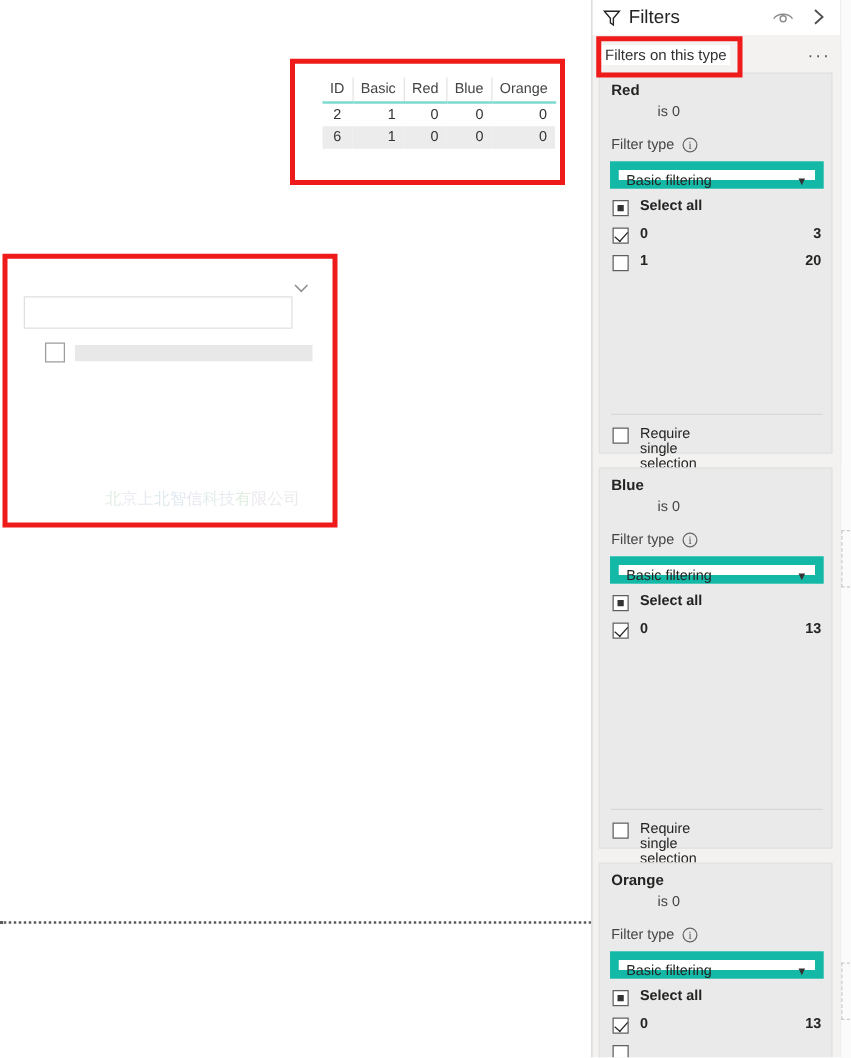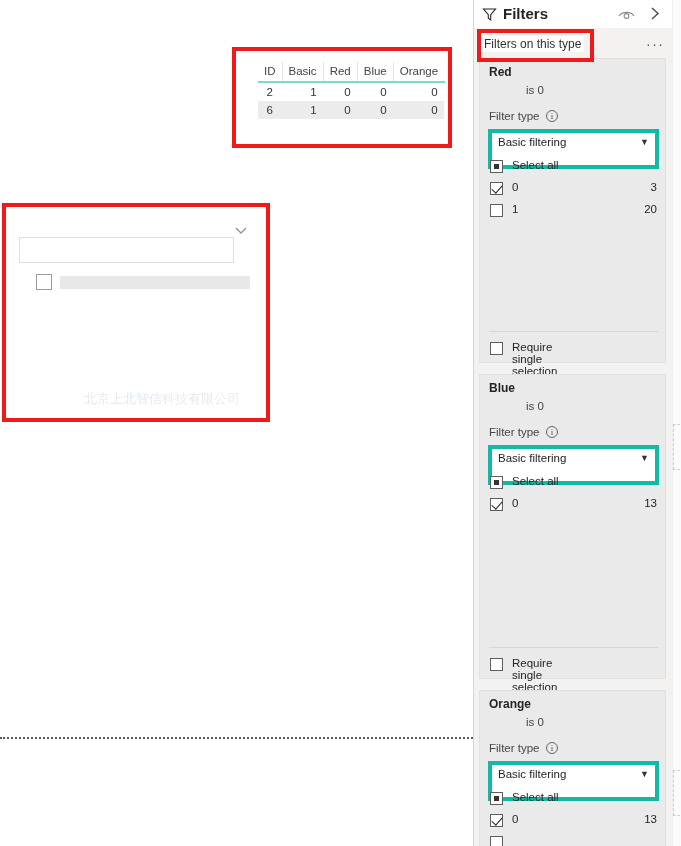--- a/index.html
+++ b/index.html
@@ -62,21 +62,21 @@
   }
   .watermark span { opacity: .42; }
 
   
   .filters-pane {
     position: absolute; left: 473px; top: 0; width: 208px; height: 846px;
     background: #f3f2f1; border-left: 1px solid #d6d6d6; overflow: hidden;
   }
   .fp-header { position: absolute; left: 0; top: 0; width: 208px; height: 28px; background: #fff; }
   .fp-funnel { position: absolute; left: 8px; top: 7px; width: 15px; height: 15px; }
-  .fp-title { position: absolute; left: 29px; top: 5px; font-size: 15px; font-weight: bold; color: #252423; }
+  .fp-title { position: absolute; left: 29px; top: 5px; font-size: 15px; font-weight: normal; color: #252423; }
   .fp-eye { position: absolute; left: 144px; top: 8px; width: 17px; height: 13px; opacity: .62; }
   .fp-expand { position: absolute; left: 173px; top: 5px; width: 16px; height: 17px; opacity: .8; }
 
   .fp-sub {
     position: absolute; left: 7px; top: 36px; font-size: 12px; color: #323130;
     background: #fff; padding: 1px 3px;
   }
   .fp-more { position: absolute; left: 172px; top: 36px; font-size: 14px; color: #555; letter-spacing: 1.5px; }
 
   .fp-scrollarea { position: absolute; left: 0; top: 58px; width: 208px; height: 788px; }
@@ -87,27 +87,27 @@
   }
   .fcard-name { position: absolute; left: 9px; top: 6px; font-size: 12px; font-weight: bold; color: #252423; }
   .fcard-cond { position: absolute; left: 9px; top: 25px; font-size: 11.5px; color: #444; padding-left: 37px; }
   .fcard-ftlabel { position: absolute; left: 9px; top: 51px; font-size: 11.5px; color: #444; }
   .fcard-info {
     position: absolute; top: 51px; width: 12px; height: 12px;
     border: 1px solid #666; border-radius: 50%; font-size: 9px; color: #555;
     text-align: center; line-height: 10px; font-family: "Liberation Serif", serif;
   }
   .fcard-select {
-    position: absolute; left: 8px; top: 70px; width: 171px; height: 40px;
-    background: #fff; border: 4px solid #14b8a6;
+    position: absolute; left: 8px; top: 70px; width: 171px; height: 22px;
+    background: #fff; border: 7px solid #14b8a6;
   }
   .fcard-select .sv { position: absolute; left: 6px; top: 3px; font-size: 11.5px; color: #252423; }
   .fcard-select .sa { position: absolute; right: 6px; top: 4px; font-size: 9px; color: #333; }
 
-  .fitem { position: absolute; left: 8px; width: 171px; height: 20px; }
+  .fitem { position: absolute; left: 8px; width: 171px; height: 20px; font-weight: bold; }
   .fitem .cb {
     position: absolute; left: 2px; top: 2px; width: 13px; height: 13px;
     border: 1px solid #605e5c; background: #fff;
   }
   .fitem .cb.indet::after {
     content: ""; position: absolute; left: 3px; top: 3px; width: 5px; height: 5px; background: #333;
   }
   .fitem .cb.checked::after {
     content: ""; position: absolute; left: 3px; top: 0px; width: 5px; height: 9px;
     border: solid #252423; border-width: 0 1.6px 1.6px 0; transform: rotate(42deg);

